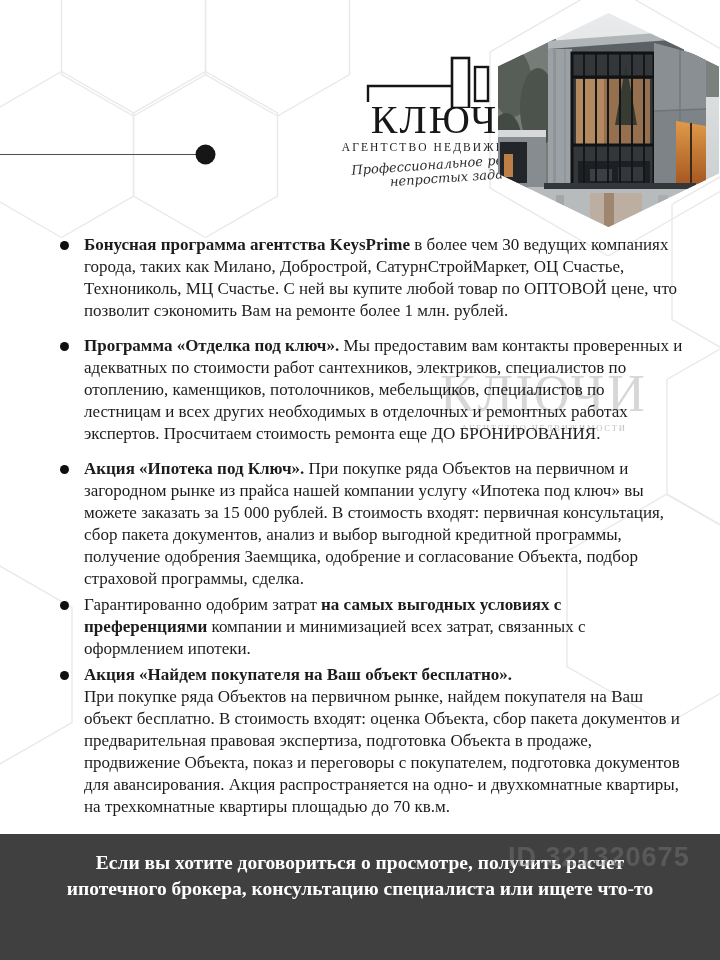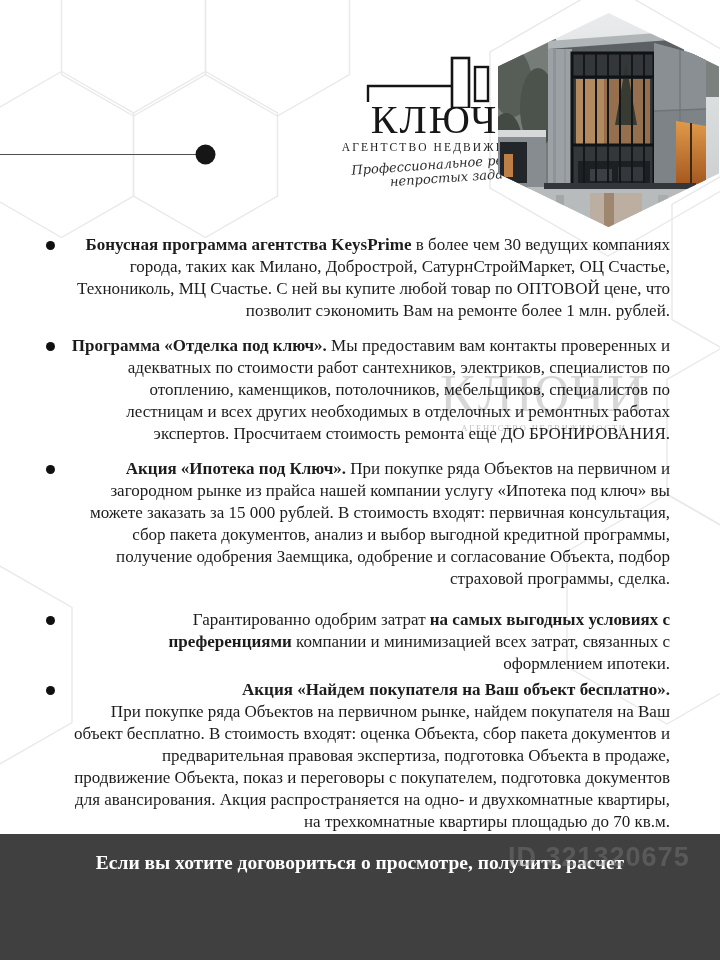--- a/index.html
+++ b/index.html
@@ -29,24 +29,24 @@
   .photo-hex{
     position:absolute;left:498px;top:13px;width:221px;height:214px;z-index:2;
     clip-path:polygon(50% 0,100% 25%,100% 75%,50% 100%,0 75%,0 25%);
   }
   .photo-hex svg{display:block;}
   
   .keys-wm{position:absolute;left:436px;top:366px;width:216px;text-align:center;z-index:1;}
   .keys-wm-name{font-size:52px;line-height:56px;letter-spacing:3px;color:rgba(130,130,130,0.32);}
   .keys-wm-sub{font-size:8.5px;letter-spacing:1.8px;color:rgba(130,130,130,0.5);margin-top:1px;white-space:nowrap;}
   
-  .bullets{position:absolute;left:46px;top:234px;width:636px;margin:0;padding:0;list-style:none;z-index:2;text-align:right;}
+  .bullets{position:absolute;left:60px;top:234px;width:636px;margin:0;padding:0;list-style:none;z-index:2;}
   .bullet-item{display:flex;gap:15px;margin-bottom:13px;}
   .bullet-item:nth-child(2){}
-  .bullet-item:nth-child(3){margin-bottom:19px;}
+  .bullet-item:nth-child(3){margin-bottom:4px;}
   .bullet-item:nth-child(4){margin-bottom:4px;}
   .bullet-dot{flex:0 0 9px;width:9px;height:9px;border-radius:50%;background:#101010;margin-top:7px;}
   .bullet-text{margin:0;font-size:17px;line-height:22px;width:600px;}
   .bullet-text strong{font-weight:bold;}
   
   .cian{position:absolute;left:428px;top:791px;display:flex;align-items:flex-start;z-index:4;}
   .cian-icon{width:60px;height:60px;margin-right:8px;}
   .cian-text{
     font-family:"Liberation Sans",sans-serif;font-weight:bold;
     font-size:58px;line-height:56px;letter-spacing:2px;color:rgba(128,128,128,0.42);
@@ -194,16 +194,17 @@
         <span class="bullet-dot"></span>
         <p class="bullet-text"><strong>Акция «Найдем покупателя на Ваш объект бесплатно».</strong><br><span>При покупке ряда Объектов на первичном рынке, найдем покупателя на Ваш объект бесплатно. В стоимость входят: оценка Объекта, сбор пакета документов и предварительная правовая экспертиза, подготовка Объекта в продаже, продвижение Объекта, показ и переговоры с покупателем, подготовка документов для авансирования. Акция распространяется на одно- и двухкомнатные квартиры, на трехкомнатные квартиры площадью до 70 кв.м.</span></p>
       </li>
     </ul>
 
   <div class="cian-id">ID 321320675</div>
 
   <div class="footer">
     <div class="footer-text">
         <div>Если вы хотите договориться о просмотре, получить расчет</div>
+        <div>ипотечного брокера, консультацию специалиста или ищете что-то</div>
       </div>
   </div>
 
 </div>
 
 </body></html>

